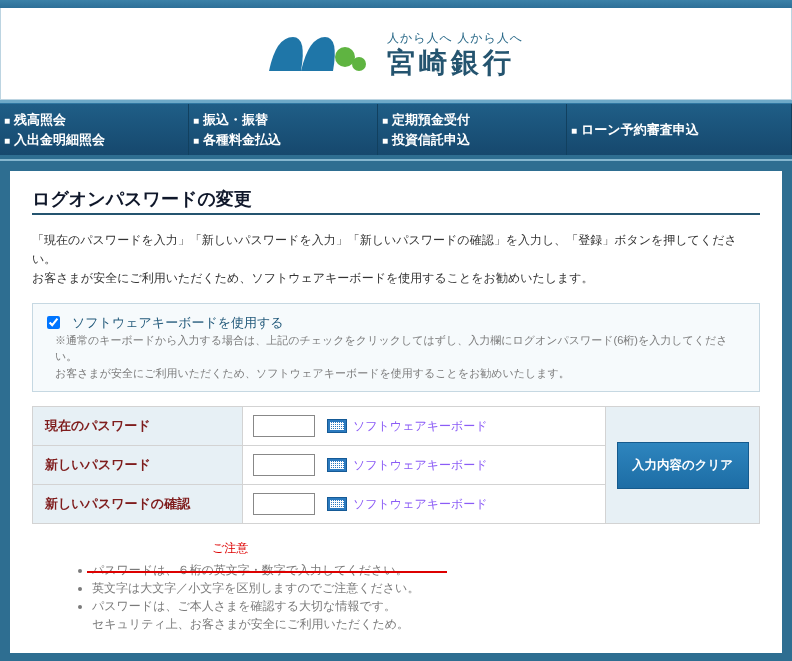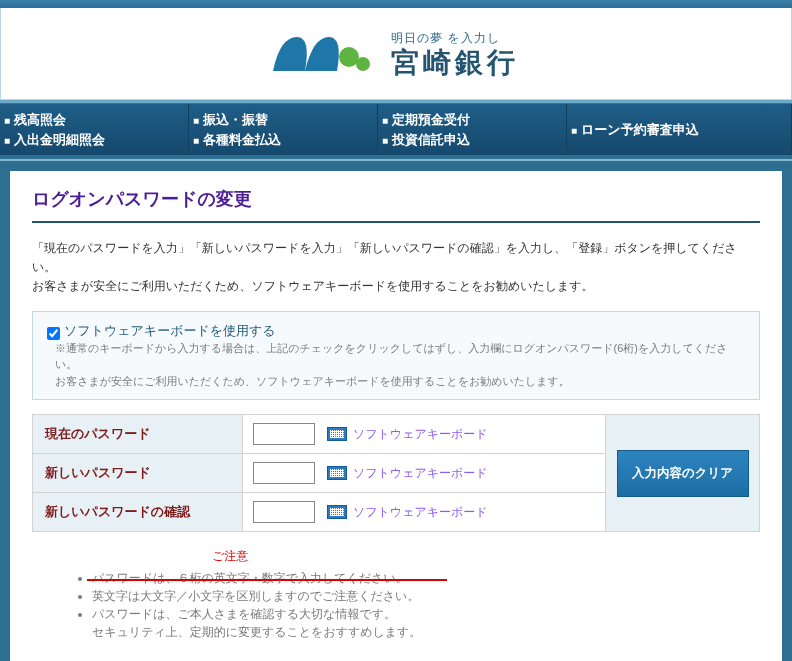--- a/index.html
+++ b/index.html
@@ -13,24 +13,24 @@
   .logo-name { color: #24546f; font-size: 28px; font-weight: 700; letter-spacing: 4px; line-height: 1; margin-top: 2px; font-family: "Yu Mincho", serif; }
   .nav-wrap { background: #2e6e91; border-top: 3px solid #6da9c8; padding-bottom: 4px; }
   .nav { background: linear-gradient(#1f5e87, #16486d); border-top: 1px solid #2f77a2; height: 52px; display: flex; align-items: stretch; }
   .nav-home { width: 106px; background: linear-gradient(#2f6b93, #1b5078); display: flex; align-items: center; justify-content: center; color: #fff; font-size: 15px; font-weight: 700; border-right: 1px solid #11405f; }
   .home-ico { width: 18px; height: 18px; margin-right: 6px; }
   .nav-col { flex: 1; display: flex; flex-direction: column; justify-content: center; border-right: 1px solid #11405f; padding: 0 4px; }
   .nav-col a { color: #fff; font-size: 13px; line-height: 1.5; text-decoration: none; font-weight: 700; white-space: nowrap; }
   .nav-col a::before { content: "■"; margin-right: 4px; font-size: 10px; }
   .frame { background: #2e6e91; padding: 10px; border-top: 2px solid #85b7cf; }
   .panel { background: #fff; padding: 16px 22px 20px; }
-  .page-title { color: #4c1d95; font-size: 18px; font-weight: 700; border-bottom: 2px solid #24546f; padding-bottom: 10px; margin-bottom: 16px; }
+  .page-title { color: #0f172a; font-size: 18px; font-weight: 700; border-bottom: 2px solid #24546f; padding-bottom: 2px; margin-bottom: 16px; }
   .instr p { font-size: 12px; line-height: 1.6; }
   .kb-box { border: 1px solid #c6d8e2; background: #f6fafc; padding: 10px 14px; margin-top: 14px; }
-  .kb-main { display: flex; align-items: flex-end; gap: 4px; }
+  .kb-main { display: flex; align-items: center; gap: 12px; }
   .kb-main label { color: #235a7b; font-size: 13px; }
   .kb-notes { color: #7c7c7c; font-size: 11px; margin-left: 8px; line-height: 1.5; }
   .kb-notes .star::before { content: "※"; }
   .form-table { border: 1px solid #d3d3d3; border-bottom: none; margin-top: 14px; display: flex; }
   .form-left { flex: 1; }
   .form-row { display: flex; border-bottom: 1px solid #d3d3d3; }
   .form-row .lbl { width: 210px; background: #e7f0f5; color: #7f1d1d; font-size: 13px; font-weight: 700; display: flex; align-items: center; padding: 10px 12px; border-right: 1px solid #d3d3d3; }
   .form-row .ctrl { flex: 1; padding: 6px 10px; display: flex; align-items: center; gap: 10px; }
   .pw-input { width: 62px; height: 22px; border: 1px solid #888; padding: 0 4px; font-size: 12px; }
   .swkb-btn { display: inline-flex; align-items: center; gap: 6px; color: #8b5cf6; font-size: 12px; background: none; border: none; cursor: pointer; padding: 2px; }
@@ -53,21 +53,21 @@
     <div class="logo-box">
       <span>
         <svg width="100" height="42" viewBox="0 0 100 42">
           <path d="M0 40 Q7 6 24 6 Q38 6 32 40 Z" fill="#1f76a8"></path>
           <path d="M32 40 Q40 6 56 6 Q70 6 64 40 Z" fill="#1f76a8"></path>
           <ellipse cx="76" cy="26" rx="10" ry="10" fill="#5fb441"></ellipse>
           <ellipse cx="90" cy="33" rx="7" ry="7" fill="#5fb441"></ellipse>
         </svg>
       </span>
       <span class="logo-text">
-        <span class="logo-tag">明日の夢 を入力し</span>
+        <span class="logo-tag">人から人へ 人から人へ</span>
         <span class="logo-name">宮崎銀行</span>
       </span>
     </div>
   </div>
 
   <div class="nav-wrap">
     <div class="nav">
       <div class="nav-col">
         <a href="#">残高照会</a>
         <a href="#">入出金明細照会</a>
@@ -144,20 +144,20 @@
         </div>
       </div>
 
       <div class="notice">
         <div class="notice-head">ご注意</div>
         <ul>
           <span class="red-underline"></span>
           <li>パスワードは、６桁の英文字・数字で入力してください。</li>
           <li>英文字は大文字／小文字を区別しますのでご注意ください。</li>
           <li>パスワードは、ご本人さまを確認する大切な情報です。</li>
-          <li style="list-style:none">セキュリティ上、定期的に変更することをおすすめします。</li>
+          <li style="list-style:none">セキュリティ上、お客さまが安全にご利用いただくため。</li>
         </ul>
       </div>
 
     </div>
   </div>
 
 </div>
 
 </body></html>

